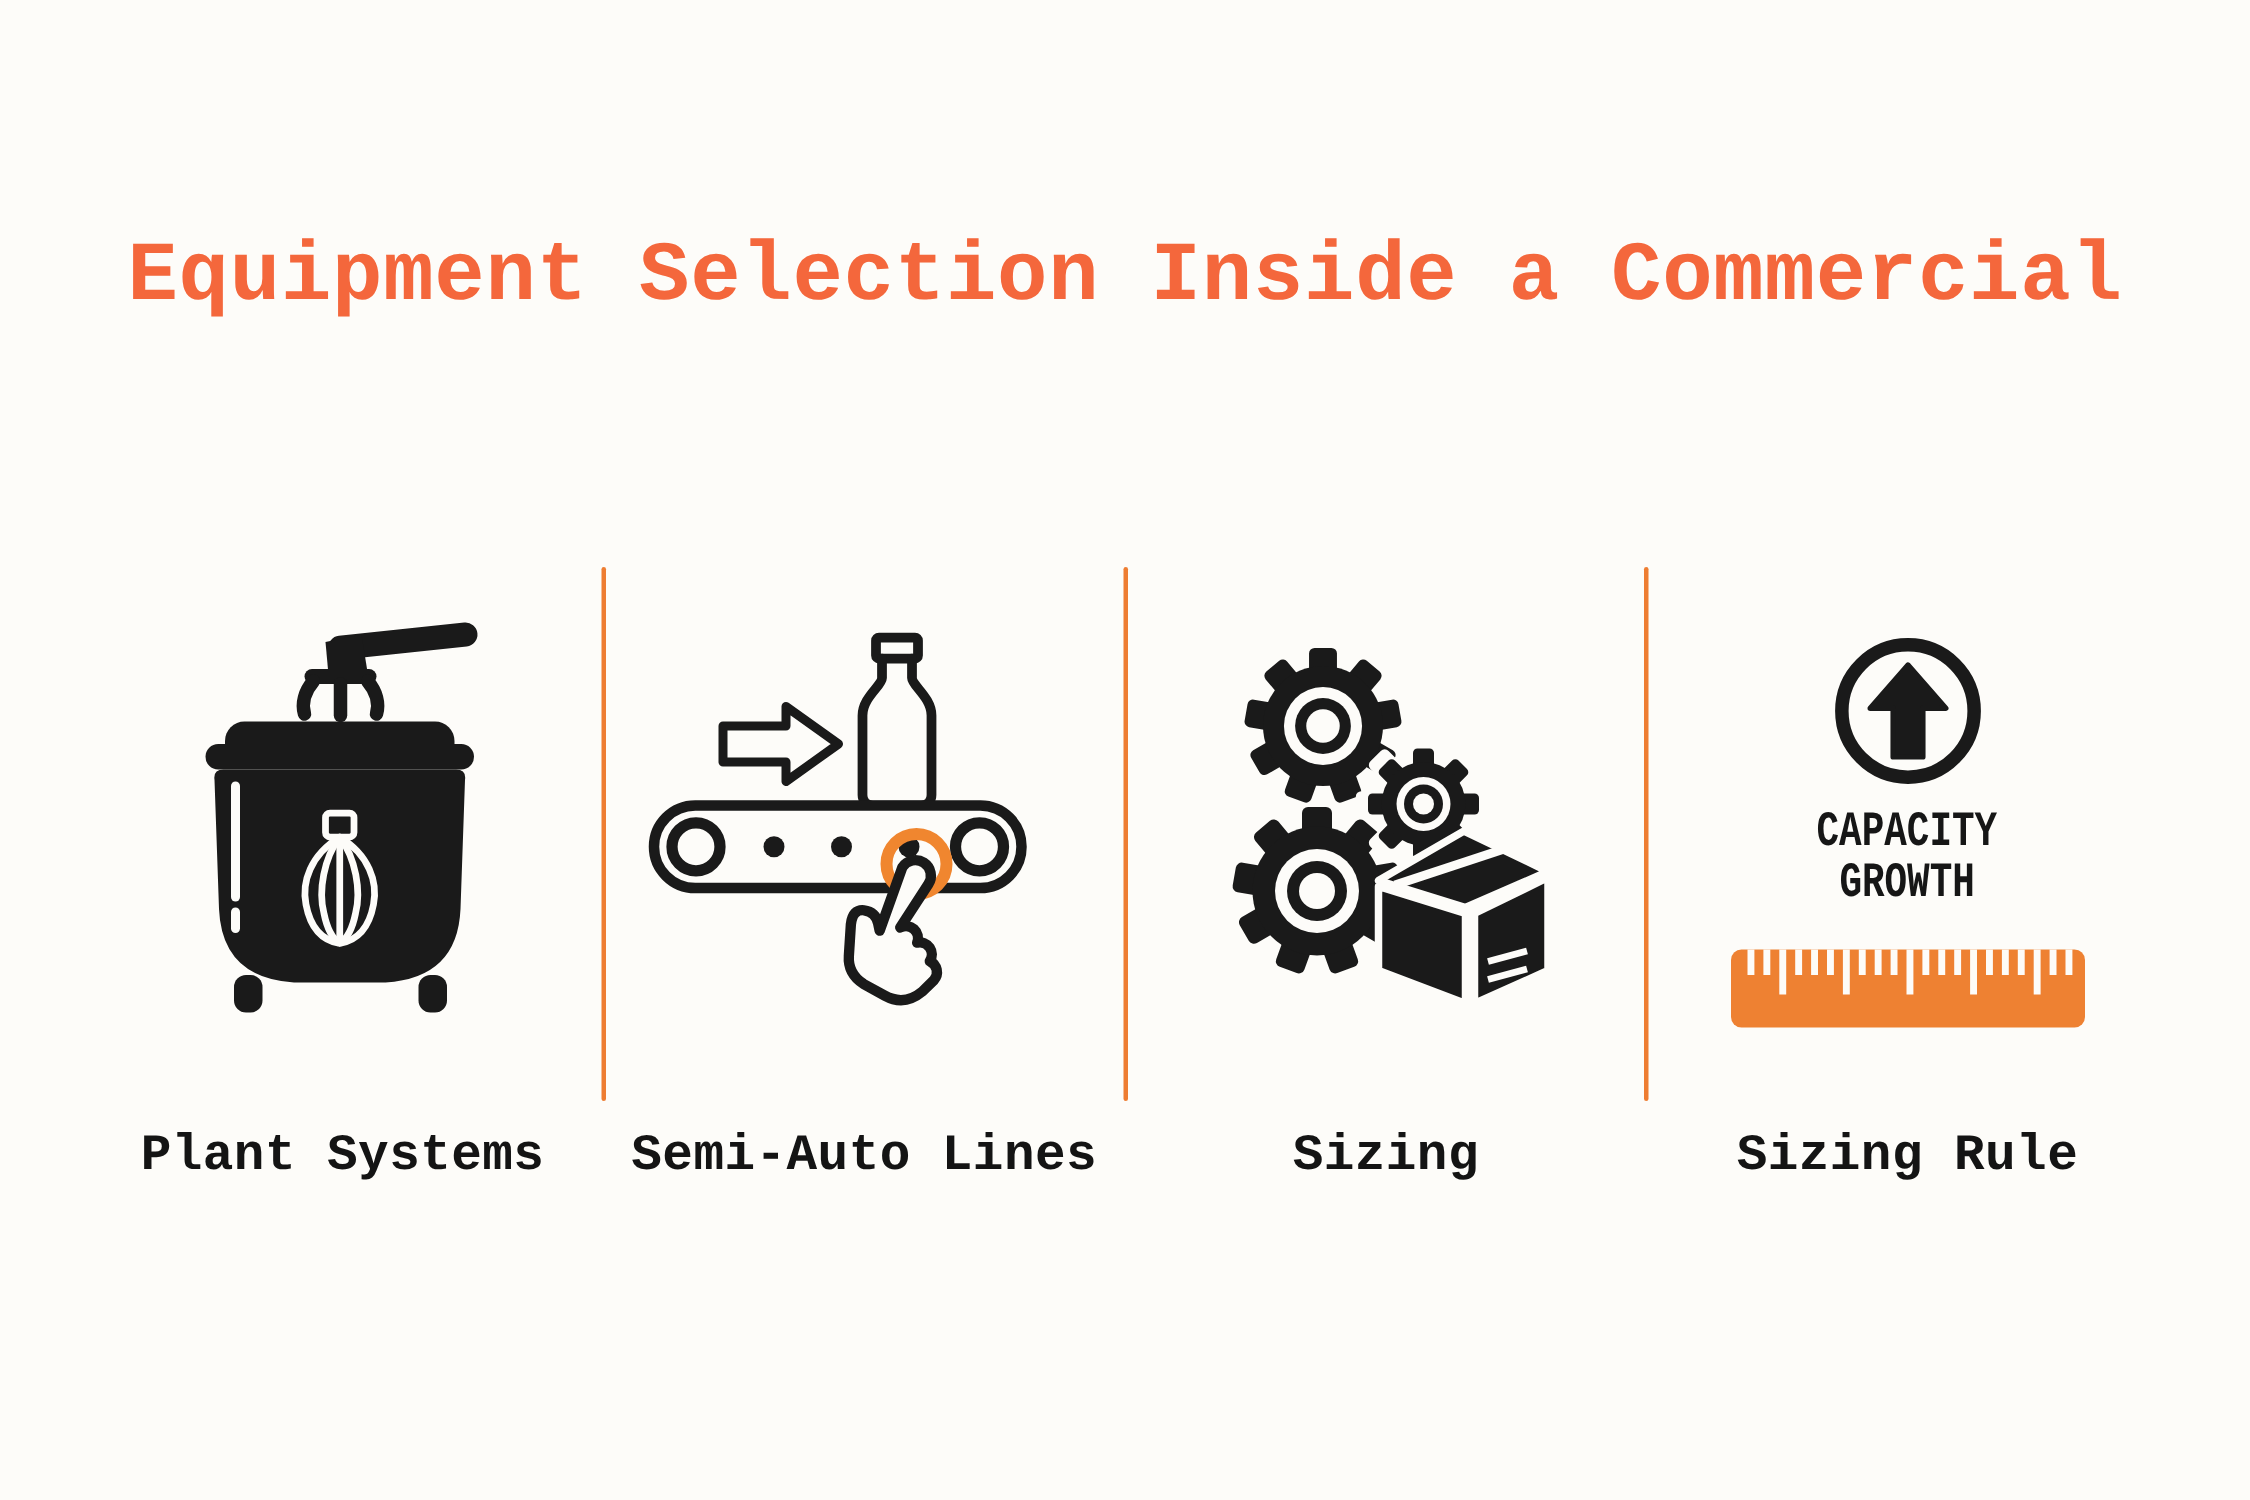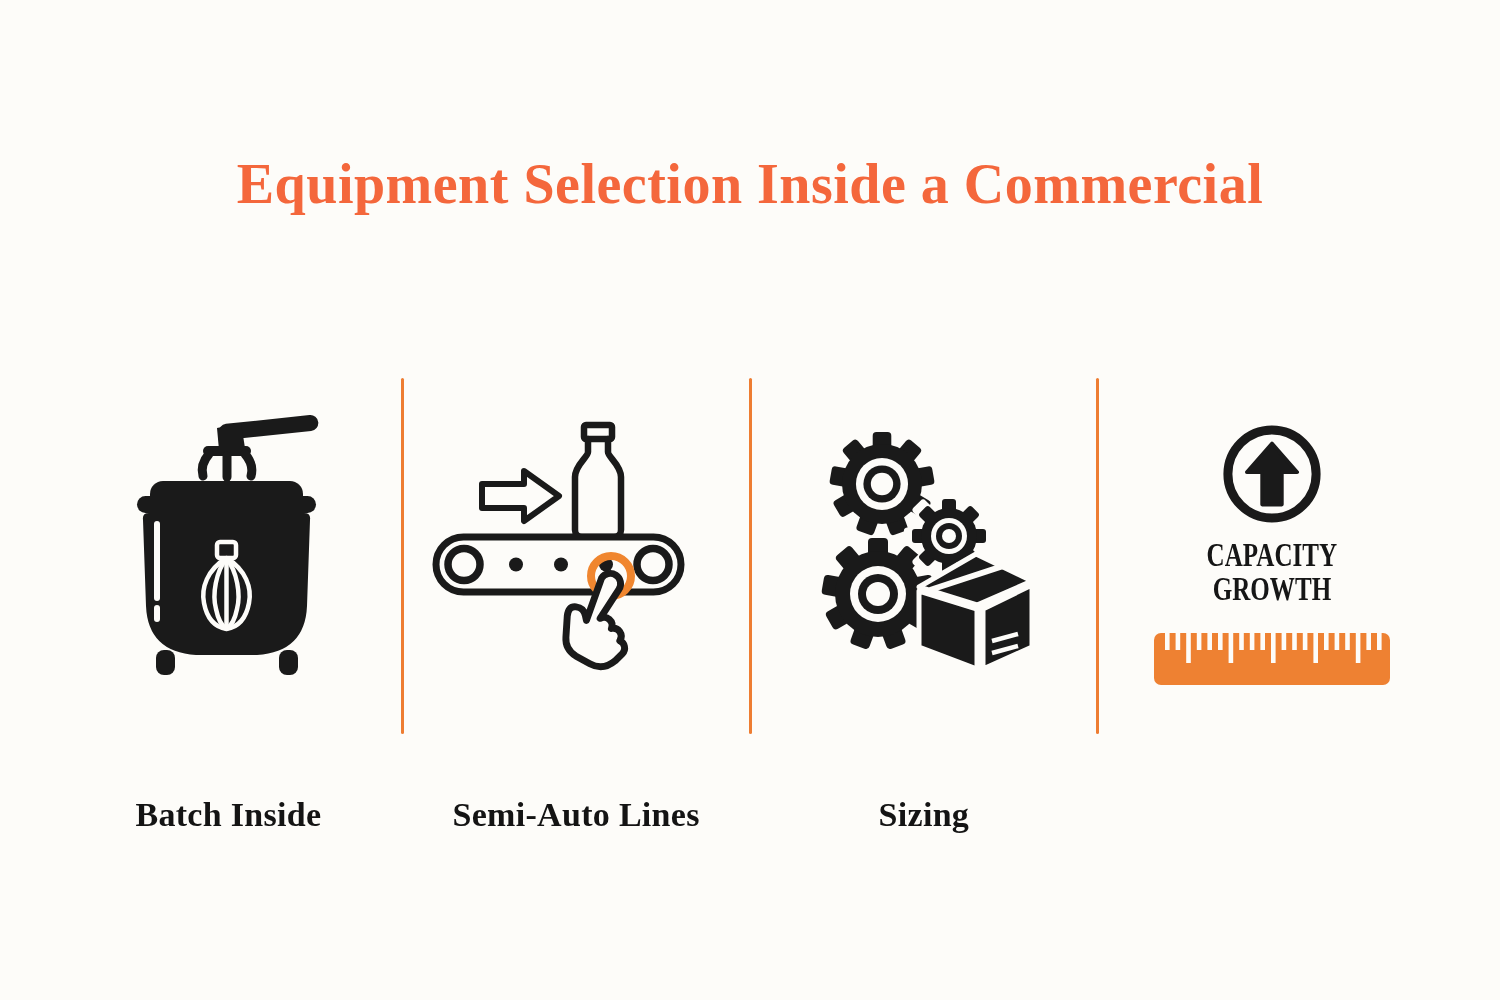--- a/index.html
+++ b/index.html
@@ -1,30 +1,30 @@
 <!DOCTYPE html>
 <html><head>
 <meta charset="utf-8">
 <style>
   html,body{margin:0;padding:0;background:#ffffff;}
   .canvas{
     position:relative;width:1500px;height:1000px;background:#FDFCF9;
-    font-family:Liberation Serif, serif;overflow:hidden;
+    font-family:Liberation Mono, monospace;overflow:hidden;
   }
   .title{
     position:absolute;top:152px;left:60px;right:60px;margin:0;
     text-align:center;color:#F4673C;font-weight:700;font-size:56px;
     line-height:1.17;letter-spacing:.5px;
   }
   .title span{display:block;}
   .row{
     position:absolute;top:378px;left:56px;right:56px;
     display:flex;align-items:flex-start;
   }
-  .col{flex:1;display:flex;flex-direction:column;align-items:center;gap:44px;}
+  .col{flex:1;display:flex;flex-direction:column;align-items:center;}
   .divider{width:3px;height:356px;background:#EE7D32;border-radius:2px;flex:0 0 3px;}
   .icon-box{height:352px;width:100%;display:flex;align-items:center;justify-content:center;}
   .label{
     margin-top:22px;font-size:34px;font-weight:700;color:#141414;
     letter-spacing:.3px;white-space:nowrap;
   }
   .cap-stack{display:flex;flex-direction:column;align-items:center;}
   .cap-word{
     font-weight:700;font-size:33px;line-height:1.04;color:#161616;
     transform:scaleX(.76);letter-spacing:0;
@@ -70,21 +70,21 @@
           <rect x="61" y="201" width="6" height="17" rx="3" fill="#FDFCF9"></rect>
           <g fill="none" stroke="#FDFCF9" stroke-width="4.5" stroke-linejoin="round">
             <rect x="124" y="138" width="19" height="16" rx="3"></rect>
             <path d="M133.5,154 C114,166 108,184 111,199 C114,215 122,223 133.5,225 C145,223 153,215 156,199 C159,184 153,166 133.5,154 Z"></path>
             <path d="M133.5,154 C123,168 119,190 123,205 C125,215 129,222 133.5,225"></path>
             <path d="M133.5,154 C144,168 148,190 144,205 C142,215 138,222 133.5,225"></path>
             <path d="M133.5,154 L133.5,225"></path>
           </g>
         </svg>
       </div>
-      <div class="label">Batch Inside</div>
+      <div class="label">Plant Systems</div>
     </section>
 
     <div class="divider"></div>
 
     <section class="col">
       <div class="icon-box">
         <svg width="300" height="300" viewBox="10 0 300 300">
           <g fill="none" stroke="#1A1A1A" stroke-linejoin="round" stroke-linecap="round">
             <path stroke-width="6" d="M66,80 h42 v-13 l35,25 l-35,25 v-13 h-42 z"></path>
             <g stroke-width="6.5">
@@ -205,16 +205,17 @@
               <rect x="159" y="0" width="4.6" height="17"></rect>
               <rect x="169.6" y="0" width="4.6" height="17"></rect>
               <rect x="180.2" y="0" width="4.6" height="17"></rect>
               <rect x="190.8" y="0" width="4.6" height="30"></rect>
               <rect x="201.4" y="0" width="4.6" height="17"></rect>
               <rect x="212" y="0" width="4.6" height="17"></rect>
             </g>
           </svg>
         </div>
       </div>
+      <div class="label">Sizing Rule</div>
     </section>
 
   </div>
 </div>
 
 </body></html>

